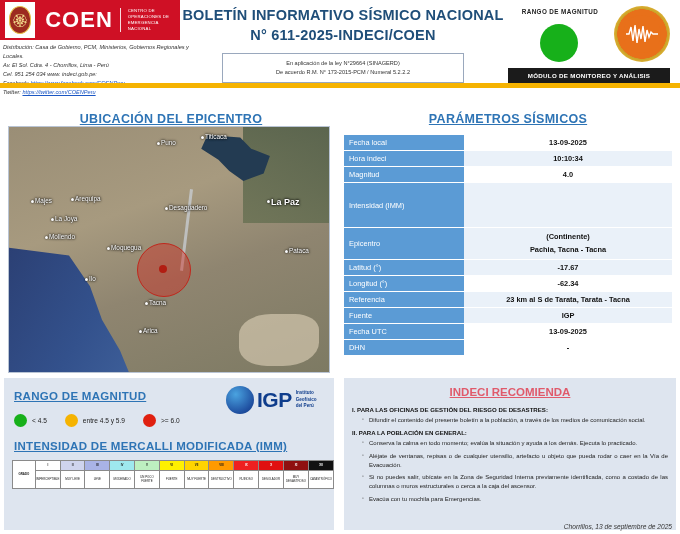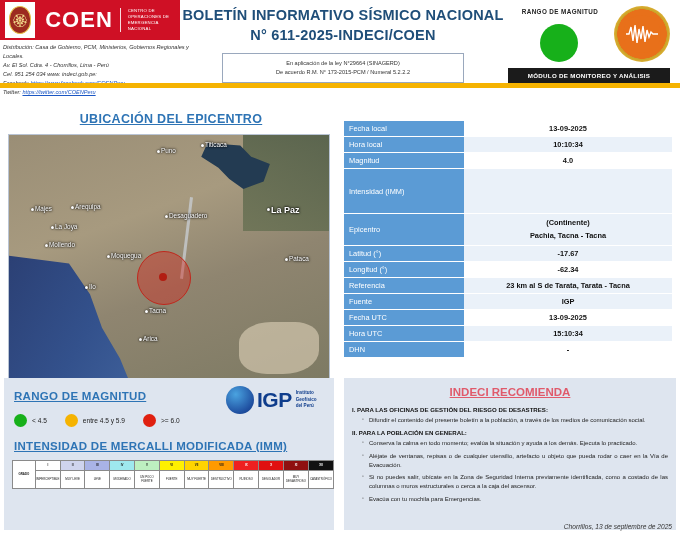--- a/index.html
+++ b/index.html
@@ -75,21 +75,21 @@
   }
   
   .section-title{
     text-align:center;color:#2e74b5;font-size:12.5px;font-weight:bold;
     text-decoration:underline;letter-spacing:.3px;
   }
   .main{position:absolute;top:112px;left:0;width:680px;height:275px;}
   .col-left{position:absolute;left:8px;top:0;width:326px;}
   .col-right{position:absolute;left:344px;top:0;width:328px;}
   .map{
-    margin-top:8px;width:320px;height:245px;border:1px solid #b9c4d4;
+    width:320px;height:245px;border:1px solid #b9c4d4;
     position:relative;overflow:hidden;
     background:
       linear-gradient(160deg,#9a8e76 0%,#a79a7f 35%,#8f8570 60%,#7d7a63 100%);
   }
   .ocean{
     position:absolute;left:-6px;top:120px;width:150px;height:140px;
     background:linear-gradient(120deg,#2b3f73 0%,#33518c 55%,#41639d 100%);
     clip-path:polygon(0 0, 44% 6%, 58% 28%, 66% 52%, 78% 74%, 88% 100%, 0 100%);
   }
   .lake{
@@ -279,28 +279,29 @@
           <div class="mlabel" style="left: 80px; top: 148px;">Ilo</div>
           <div class="mdot" style="left: 136px; top: 175px;"></div>
           <div class="mlabel" style="left: 140px; top: 172px;">Tacna</div>
           <div class="mdot" style="left: 130px; top: 203px;"></div>
           <div class="mlabel" style="left: 134px; top: 200px;">Arica</div>
         </div>
     </div>
   </div>
 
   <div class="col-right">
+    <div class="section-title">PARÁMETROS SÍSMICOS</div>
     <table class="ptable">
       <tbody id="ptable-body">
           <tr>
             <td class="p-key">Fecha local</td>
             <td class="p-val plain">13-09-2025</td>
           </tr>
           <tr>
-            <td class="p-key">Hora local</td>
+            <td class="p-key">Hora indeci</td>
             <td class="p-val">10:10:34</td>
           </tr>
           <tr>
             <td class="p-key">Magnitud</td>
             <td class="p-val plain">4.0</td>
           </tr>
           <tr>
             <td class="p-key">Intensidad (IMM)</td>
             <td class="p-val tall"></td>
           </tr>
@@ -320,24 +321,20 @@
             <td class="p-key">Referencia</td>
             <td class="p-val">23 km al S de Tarata, Tarata - Tacna</td>
           </tr>
           <tr>
             <td class="p-key">Fuente</td>
             <td class="p-val">IGP</td>
           </tr>
           <tr>
             <td class="p-key">Fecha UTC</td>
             <td class="p-val plain">13-09-2025</td>
-          </tr>
-          <tr>
-            <td class="p-key">Hora UTC</td>
-            <td class="p-val">15:10:34</td>
           </tr>
           <tr>
             <td class="p-key">DHN</td>
             <td class="p-val plain">-</td>
           </tr>
         </tbody>
     </table>
   </div>
 </div>
 

